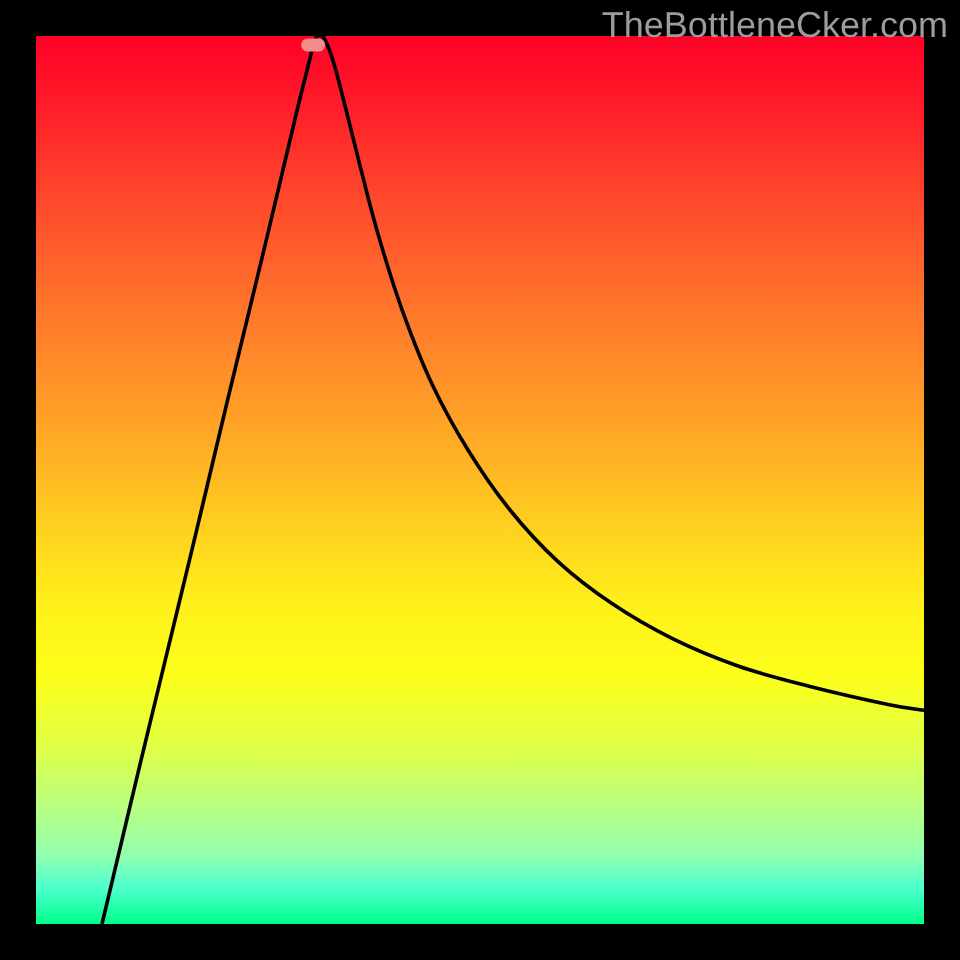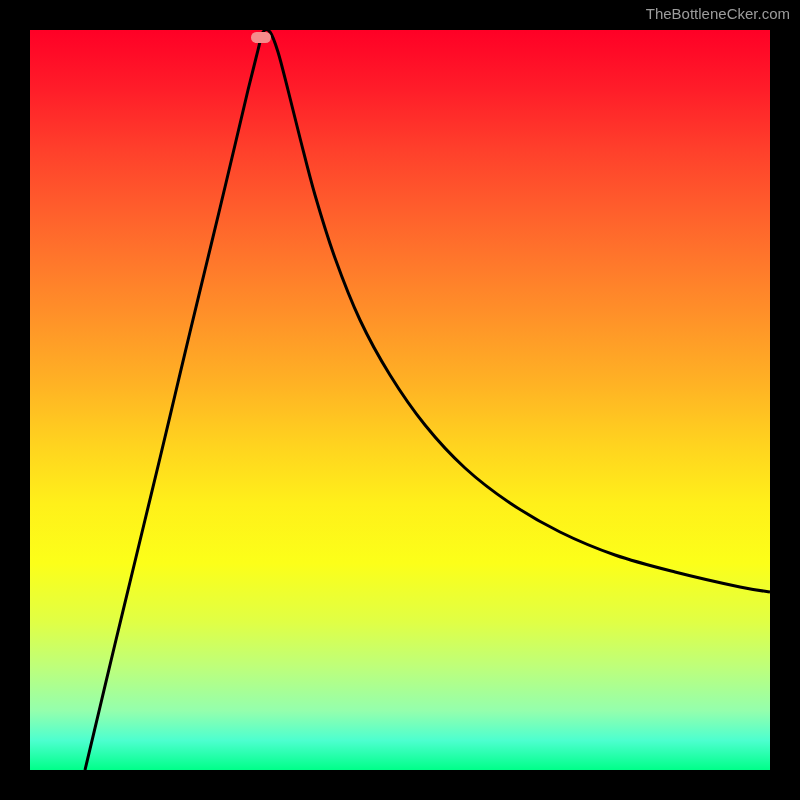--- a/index.html
+++ b/index.html
@@ -54,21 +54,21 @@
     width: 20px;
     height: 11px;
     border-radius: 6px;
     background: #f58c8c;
   }
   .watermark {
     position: absolute;
     top: 5px;
     right: 10px;
     color: #9c9c9c;
-    font-size: 15px;
+    font-size: 30px;
     font-weight: 400;
     letter-spacing: 0px;
   }
 </style>
 </head>
 <body>
 
 <div class="frame">
   <div class="plot">
     <svg class="curve" viewBox="0 0 740 740" preserveAspectRatio="none">

